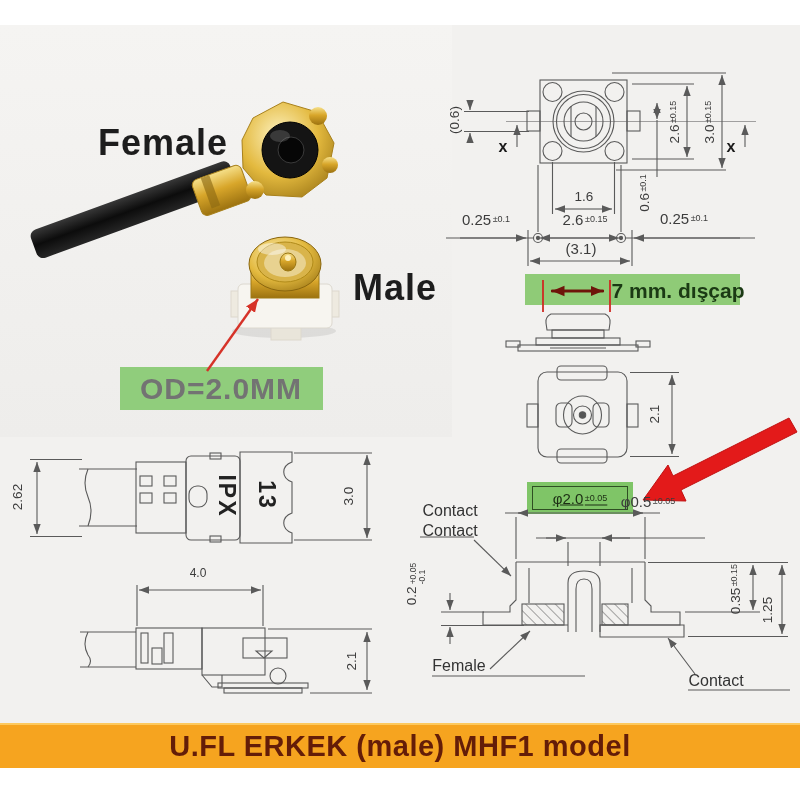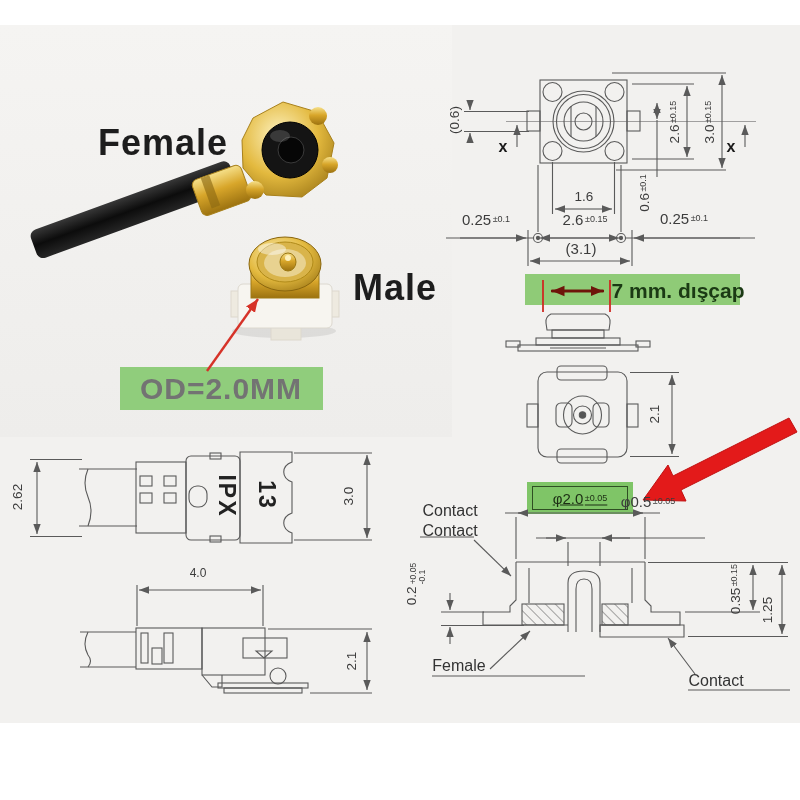--- a/index.html
+++ b/index.html
@@ -304,13 +304,16 @@
       </span></div>
   <div class="lbl dim rot" style="left:736px;top:589px;"><span>0.35</span><span class="tol">±0.15</span></div>
   <div class="lbl dim rot" style="left:768px;top:610px;">1.25</div>
   <div class="lbl cs-label" id="lbl-ground" style="left:450px;top:521px;">
     <div>Contact</div>
     <div>Contact</div>
   </div>
   <div class="lbl cs-label" style="left:459px;top:666px;">Female</div>
   <div class="lbl cs-label" style="left:716px;top:681px;">Contact</div>
 
+  <div id="banner">
+    <span id="banner-title">U.FL ERKEK (male) MHF1 model</span>
+  </div>
 </div>
 
 </body></html>

